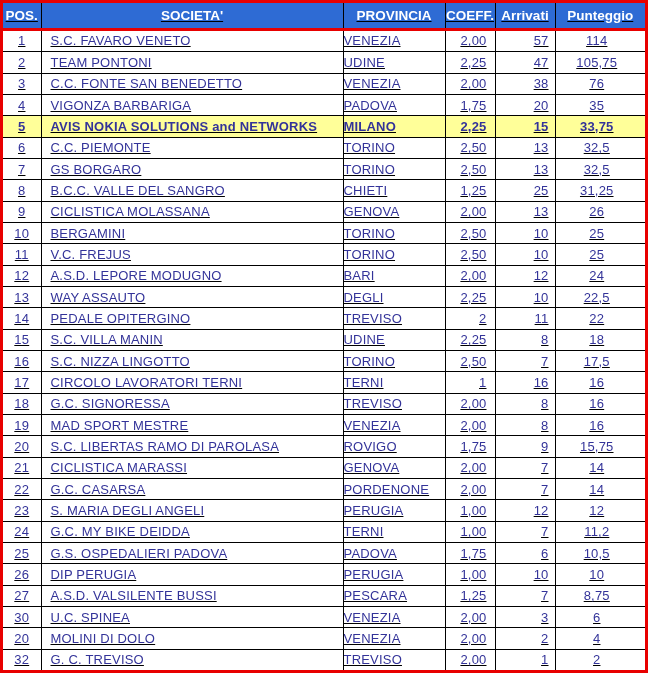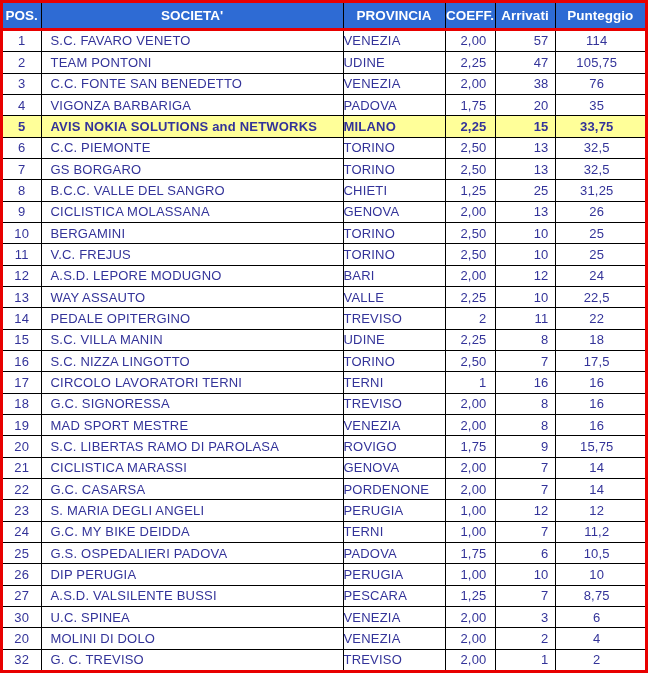--- a/index.html
+++ b/index.html
@@ -13,20 +13,21 @@
     height: 673px;
     box-sizing: border-box;
     border: 3px solid #e80000;
     background: #ffffff;
   }
   table.ranking {
     width: 100%;
     height: 100%;
     border-collapse: collapse;
     table-layout: fixed;
+    text-decoration: underline;
   }
   thead tr { height: 26px; }
   th {
     background: #2e6bd4;
     color: #ffffff;
     font-size: 13.5px;
     font-weight: bold;
     text-align: center;
     padding: 0;
     border-left: 1px solid #000000;
@@ -178,21 +179,21 @@
           <td class="c-pos">12</td>
           <td class="c-societa">A.S.D. LEPORE MODUGNO</td>
           <td class="c-provincia">BARI</td>
           <td class="c-coeff">2,00</td>
           <td class="c-arrivati">12</td>
           <td class="c-punteggio">24</td>
         </tr>
         <tr>
           <td class="c-pos">13</td>
           <td class="c-societa">WAY ASSAUTO</td>
-          <td class="c-provincia">VALLE</td>
+          <td class="c-provincia">DEGLI</td>
           <td class="c-coeff">2,25</td>
           <td class="c-arrivati">10</td>
           <td class="c-punteggio">22,5</td>
         </tr>
         <tr>
           <td class="c-pos">14</td>
           <td class="c-societa">PEDALE OPITERGINO</td>
           <td class="c-provincia">TREVISO</td>
           <td class="c-coeff">2</td>
           <td class="c-arrivati">11</td>

